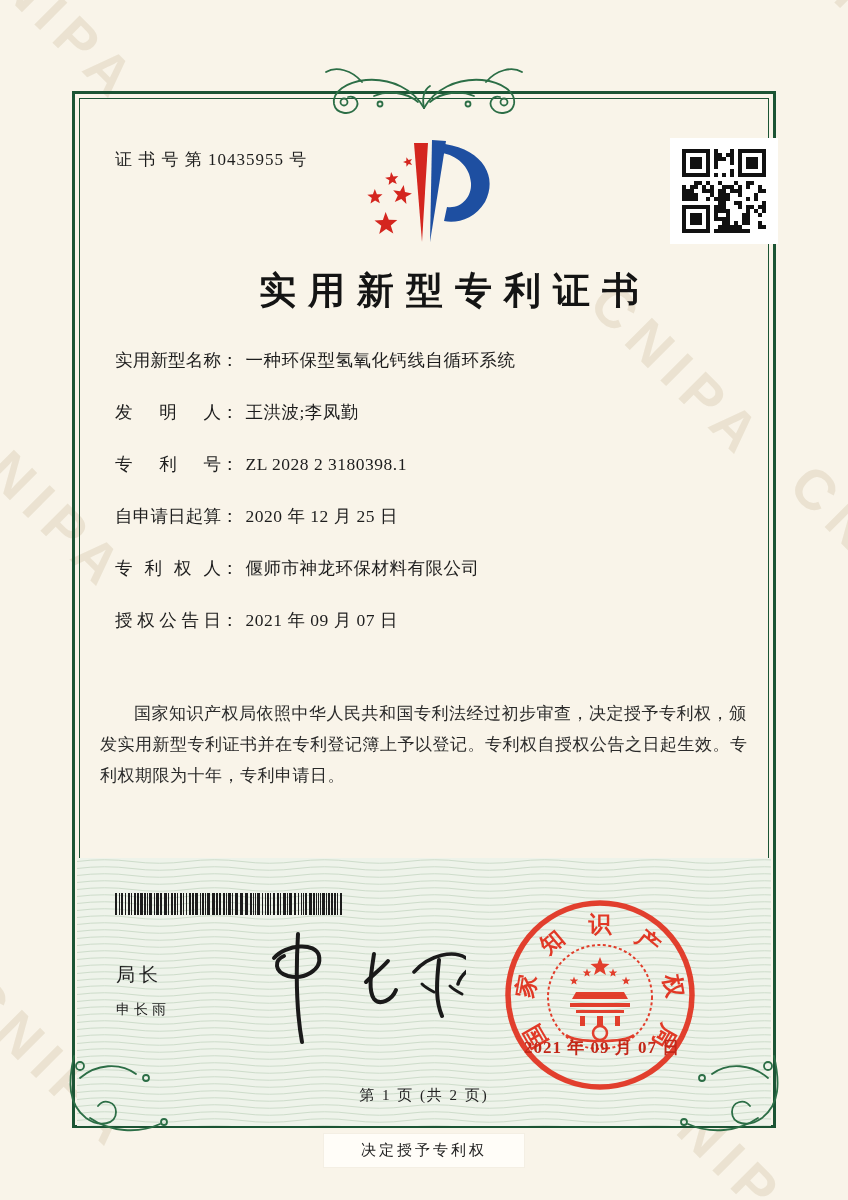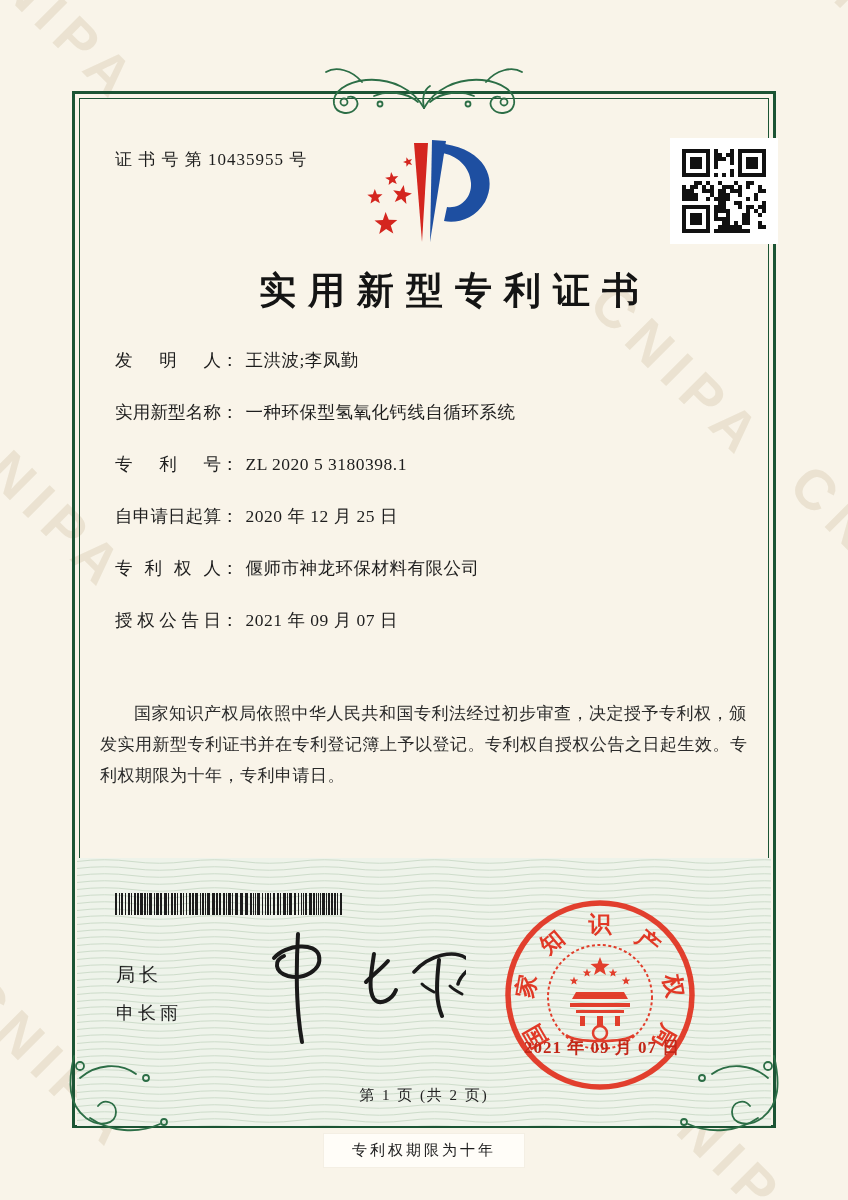--- a/index.html
+++ b/index.html
@@ -49,21 +49,21 @@
     font-size:17px;line-height:31px;color:#2a2a2a;letter-spacing:0.5px;
   }
   .bodytext p{margin:0;text-indent:2em;}
   
   .band{position:absolute;left:77px;top:858px;width:694px;height:268px;overflow:hidden;}
   
   .barcode{position:absolute;left:115px;top:893px;width:232px;height:22px;font-size:0;}
   .barcode i{display:inline-block;height:22px;background:#1c1c1c;}
   .barcode b{display:inline-block;height:22px;}
   .signer-title{position:absolute;left:116px;top:962px;font-size:19px;letter-spacing:4px;}
-  .signer-name{position:absolute;left:116px;top:1001px;font-size:18px;letter-spacing:4px;}
+  .signer-name{position:absolute;left:116px;top:1001px;font-size:14px;letter-spacing:4px;}
   .sig{position:absolute;left:246px;top:924px;}
   .seal{position:absolute;left:500px;top:895px;width:200px;height:200px;}
   .sealdate{
     position:absolute;left:524px;top:1036px;font-size:17px;font-weight:bold;
     color:#c22718;letter-spacing:1px;
   }
   .pageinfo{
     position:absolute;left:72px;top:1086px;width:704px;text-align:center;
     font-size:15px;letter-spacing:2px;color:#222;
   }
@@ -292,27 +292,27 @@
       <rect x="56" y="0" width="28" height="28" fill="#111"></rect>
       <rect x="60" y="4" width="20" height="20" fill="#fff"></rect>
       <rect x="64" y="8" width="12" height="12" fill="#111"></rect>
     </svg>
 </div>
 
 <div class="title">实用新型专利证书</div>
 
 <div class="fields">
   <div class="frow">
+    <span class="flabel">实用新型名称</span><span class="fcolon">：</span><span class="fvalue">一种环保型氢氧化钙线自循环系统</span>
+  </div>
+  <div class="frow">
     <span class="flabel">发明人</span><span class="fcolon">：</span><span class="fvalue">王洪波;李凤勤</span>
   </div>
   <div class="frow">
-    <span class="flabel">实用新型名称</span><span class="fcolon">：</span><span class="fvalue">一种环保型氢氧化钙线自循环系统</span>
-  </div>
-  <div class="frow">
-    <span class="flabel">专利号</span><span class="fcolon">：</span><span class="fvalue">ZL 2020 5 3180398.1</span>
+    <span class="flabel">专利号</span><span class="fcolon">：</span><span class="fvalue">ZL 2028 2 3180398.1</span>
   </div>
   <div class="frow">
     <span class="flabel">自申请日起算</span><span class="fcolon">：</span><span class="fvalue">2020 年 12 月 25 日</span>
   </div>
   <div class="frow">
     <span class="flabel">专利权人</span><span class="fcolon">：</span><span class="fvalue">偃师市神龙环保材料有限公司</span>
   </div>
   <div class="frow">
     <span>
       <span class="flabel">授权公告日</span><span class="fcolon">：</span><span class="fvalue">2021 年 09 月 07 日</span>
@@ -371,13 +371,13 @@
     <rect x="80" y="121" width="5" height="10" stroke="none"></rect>
     <rect x="97" y="121" width="6" height="10" stroke="none"></rect>
     <rect x="115" y="121" width="5" height="10" stroke="none"></rect>
     <circle cx="100" cy="138" r="7" fill="none" stroke-width="2.5"></circle>
     <path d="M66,140 C76,148 124,148 134,140" fill="none" stroke-width="2.5"></path>
   </g>
 </svg>
 <div class="sealdate">2021 年 09 月 07 日</div>
 
 <div class="pageinfo">第 1 页 (共 2 页)</div>
-<div class="note">专利权期限为十年</div>
+<div class="note">决定授予专利权</div>
 
 </body></html>

